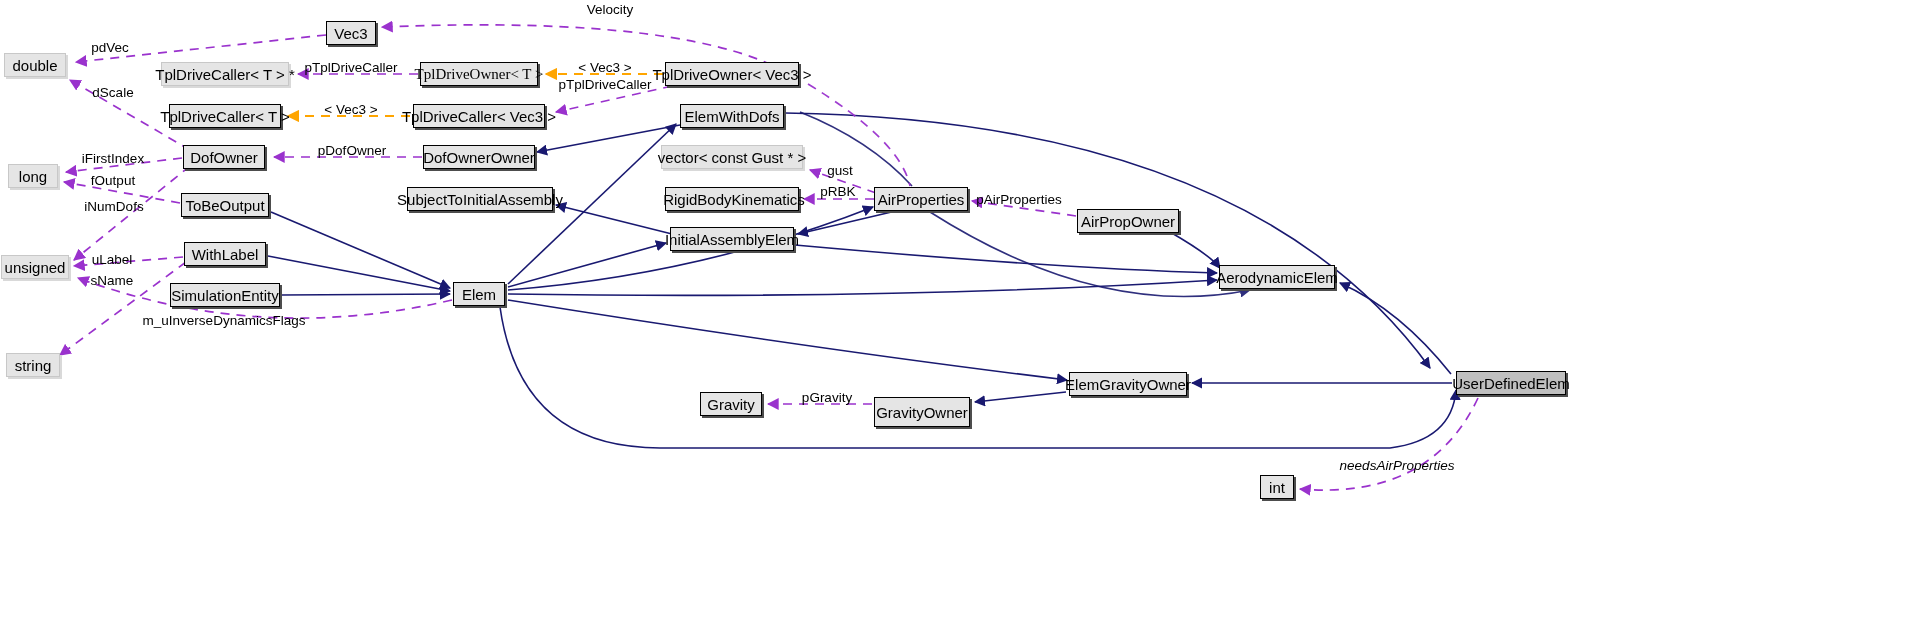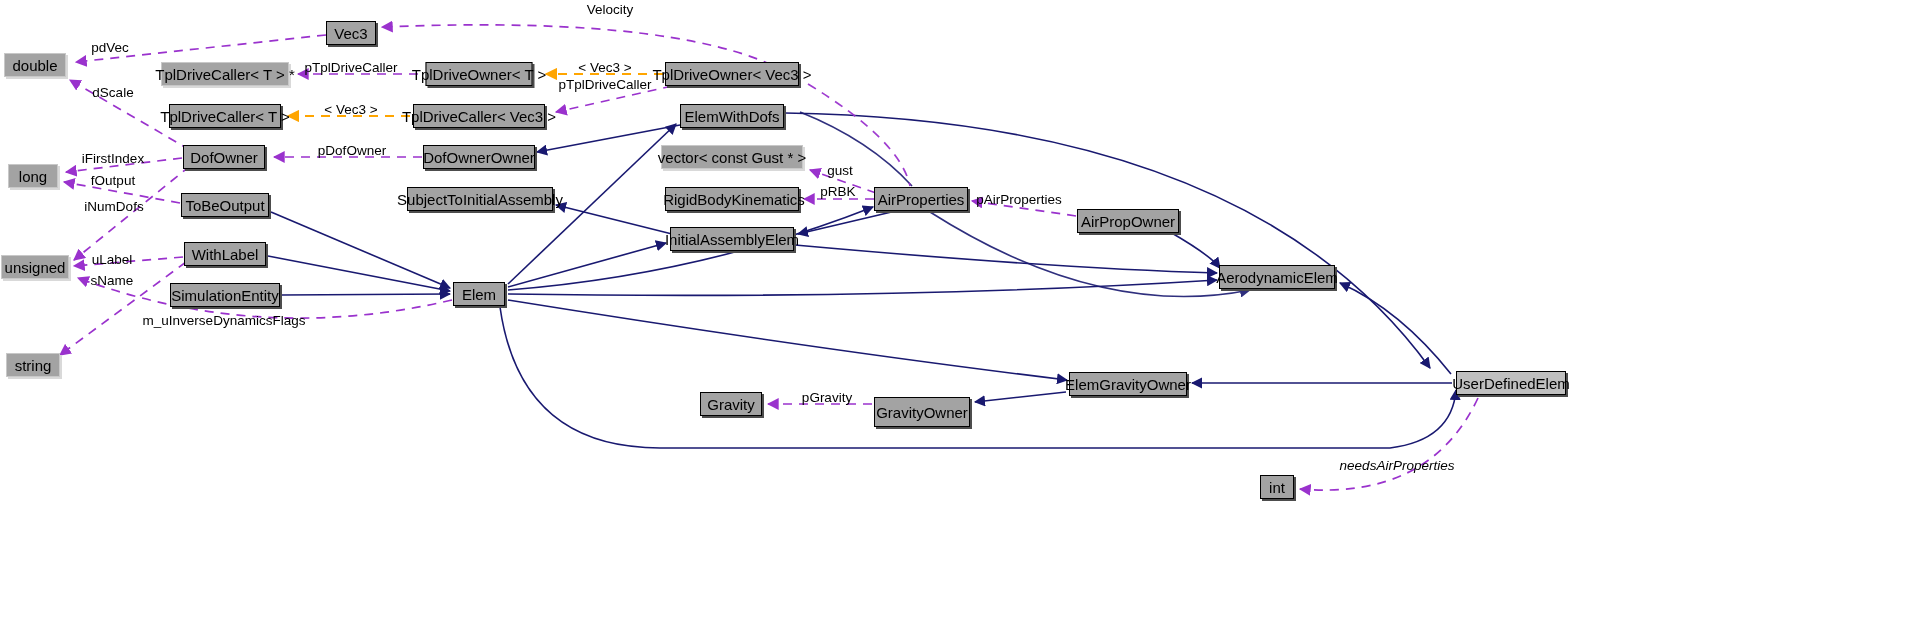--- a/index.html
+++ b/index.html
@@ -26,21 +26,21 @@
   .node {
     position: absolute;
     box-sizing: border-box;
     display: flex;
     align-items: center;
     justify-content: center;
     white-space: nowrap;
     font-size: 15px;
     line-height: 1;
     color: #000000;
-    background: #a3a3a3;
+    background: #e5e5e5;
     transform: translate(-50%, -50%);
     padding: 0 8px;
   }
   .node.solid {
     border: 1px solid #000000;
     box-shadow: 2px 2px 0 0 #4d4d4d;
   }
   .node.light {
     border: 1px solid #c8c8c8;
     box-shadow: 2px 2px 0 0 #d9d9d9;
@@ -167,21 +167,21 @@
 
   <div class="node light" style="left:35px;  top:65px;  width:62px;  height:24px;">
       <span>double</span>
     </div>
   <div class="node solid" style="left:351px; top:33px;  width:50px;  height:24px;">
       <span>Vec3</span>
     </div>
   <div class="node light" style="left:225px; top:74px;  width:128px; height:24px;">
       <span>TplDriveCaller&lt; T &gt; *</span>
     </div>
-  <div class="node solid" style="left:479px; top:74px;  width:107px; height:24px;">
+  <div class="node solid" style="left:479px; top:74px;  width:118px; height:24px;font-family:Liberation Serif, serif;">
       <span>TplDriveOwner&lt; T &gt;</span>
     </div>
   <div class="node solid" style="left:732px; top:74px;  width:134px; height:24px;">
       <span>TplDriveOwner&lt; Vec3 &gt;</span>
     </div>
   <div class="node solid" style="left:225px; top:116px; width:112px; height:24px;">
       <span>TplDriveCaller&lt; T &gt;</span>
     </div>
   <div class="node solid" style="left:479px; top:116px; width:132px; height:24px;">
       <span>TplDriveCaller&lt; Vec3 &gt;</span>

